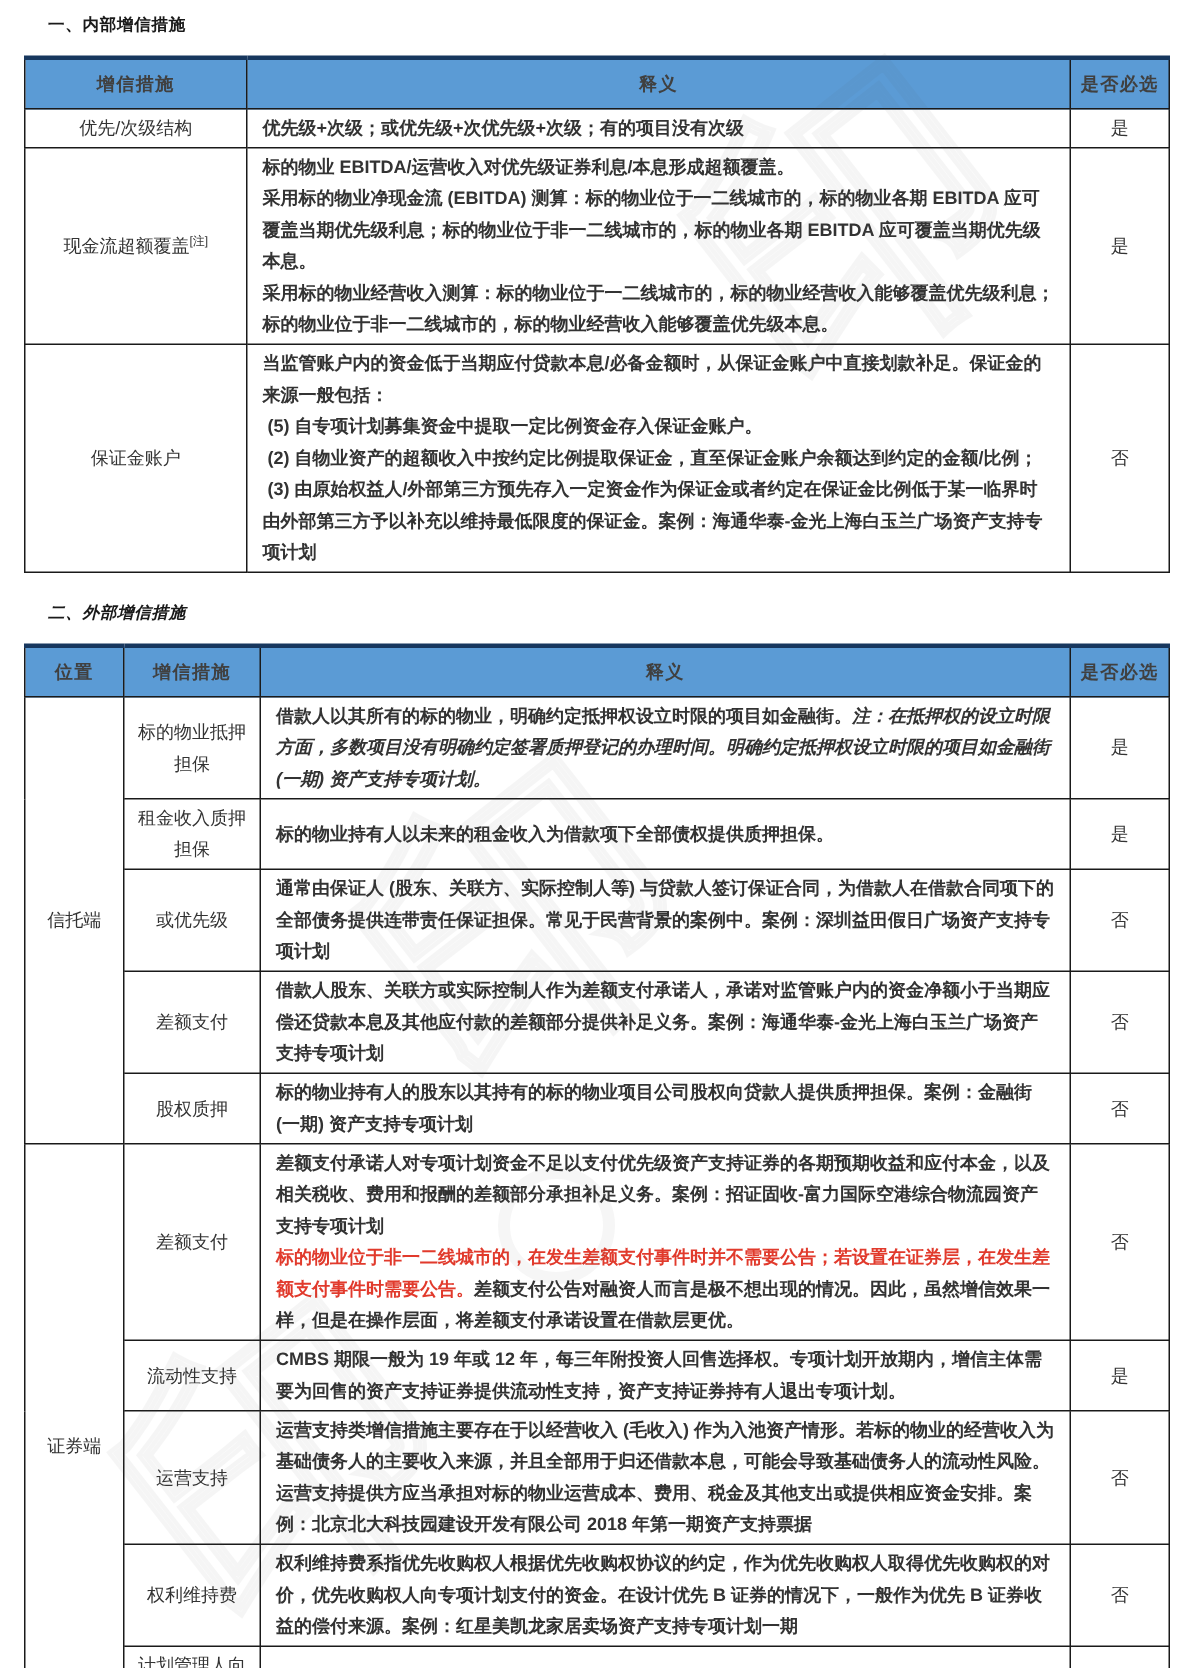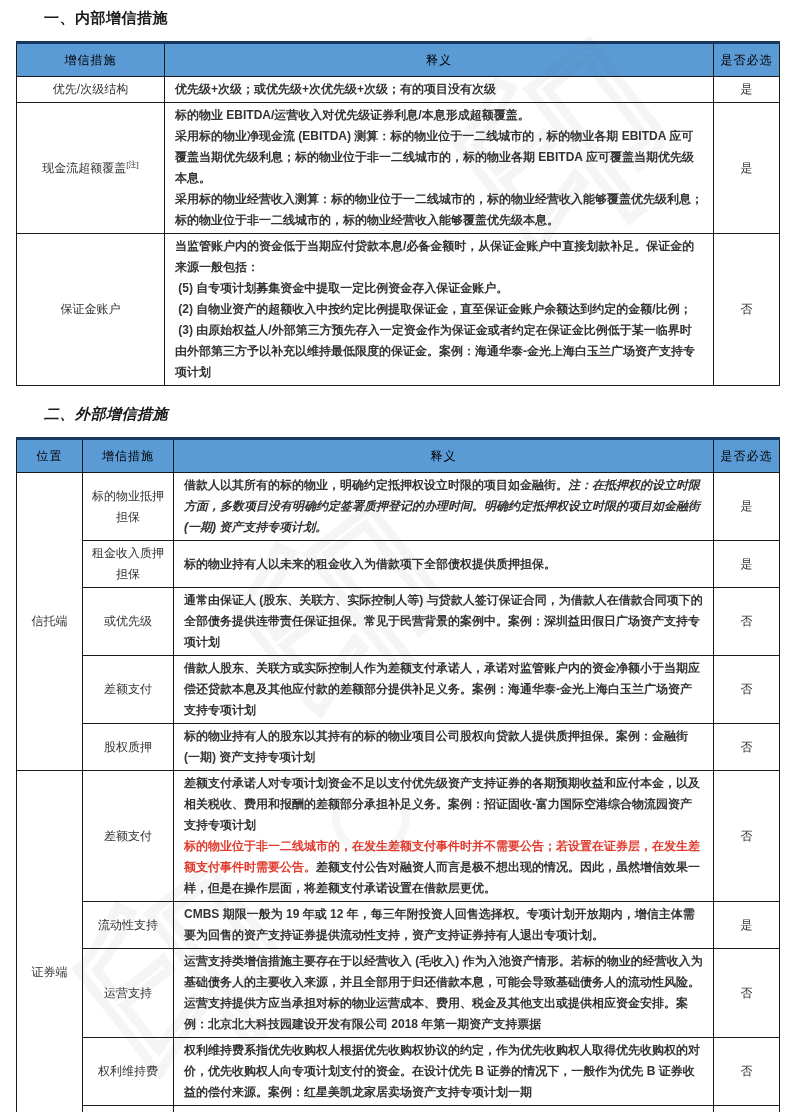--- a/index.html
+++ b/index.html
@@ -10,31 +10,31 @@
     --red:#e13a2c;
   }
   html,body{margin:0;padding:0;}
   body{
     width:793px;height:1112px;position:relative;overflow:hidden;
     background:#ffffff;color:var(--text);
     font-family:"Liberation Sans","DejaVu Sans",sans-serif;
   }
   .doc{position:absolute;inset:0;padding-top:9px;z-index:1;}
   .sec-title{
-    font-size:15px;font-weight:bold;color:#1a1a1a;
-    margin:0 0 13px 12px;padding-left:32px;letter-spacing:0.5px;
+    font-size:11px;font-weight:bold;color:#1a1a1a;
+    margin:0 0 13px 0;padding-left:32px;letter-spacing:0.5px;
   }
   .sec-title.second{margin-top:19px;font-style:italic;}
   table{
     border-collapse:collapse;table-layout:fixed;
     margin-left:16px;width:763px;
   }
   th,td{border:1px solid var(--border);font-size:12px;word-break:break-all;}
   thead th{
-    background:var(--header-bg);color:#000000;font-weight:normal;
+    background:var(--header-bg);color:#404040;font-weight:bold;
     height:30px;text-align:center;vertical-align:middle;
     border-top:3px solid var(--header-top);letter-spacing:1px;
   }
   td.c-measure,td.c-loc{
     text-align:center;vertical-align:middle;
     padding:2px 6px;line-height:21px;
   }
   td.c-def{
     padding:2px 10px;vertical-align:middle;line-height:21px;text-align:left;font-weight:bold;
   }

